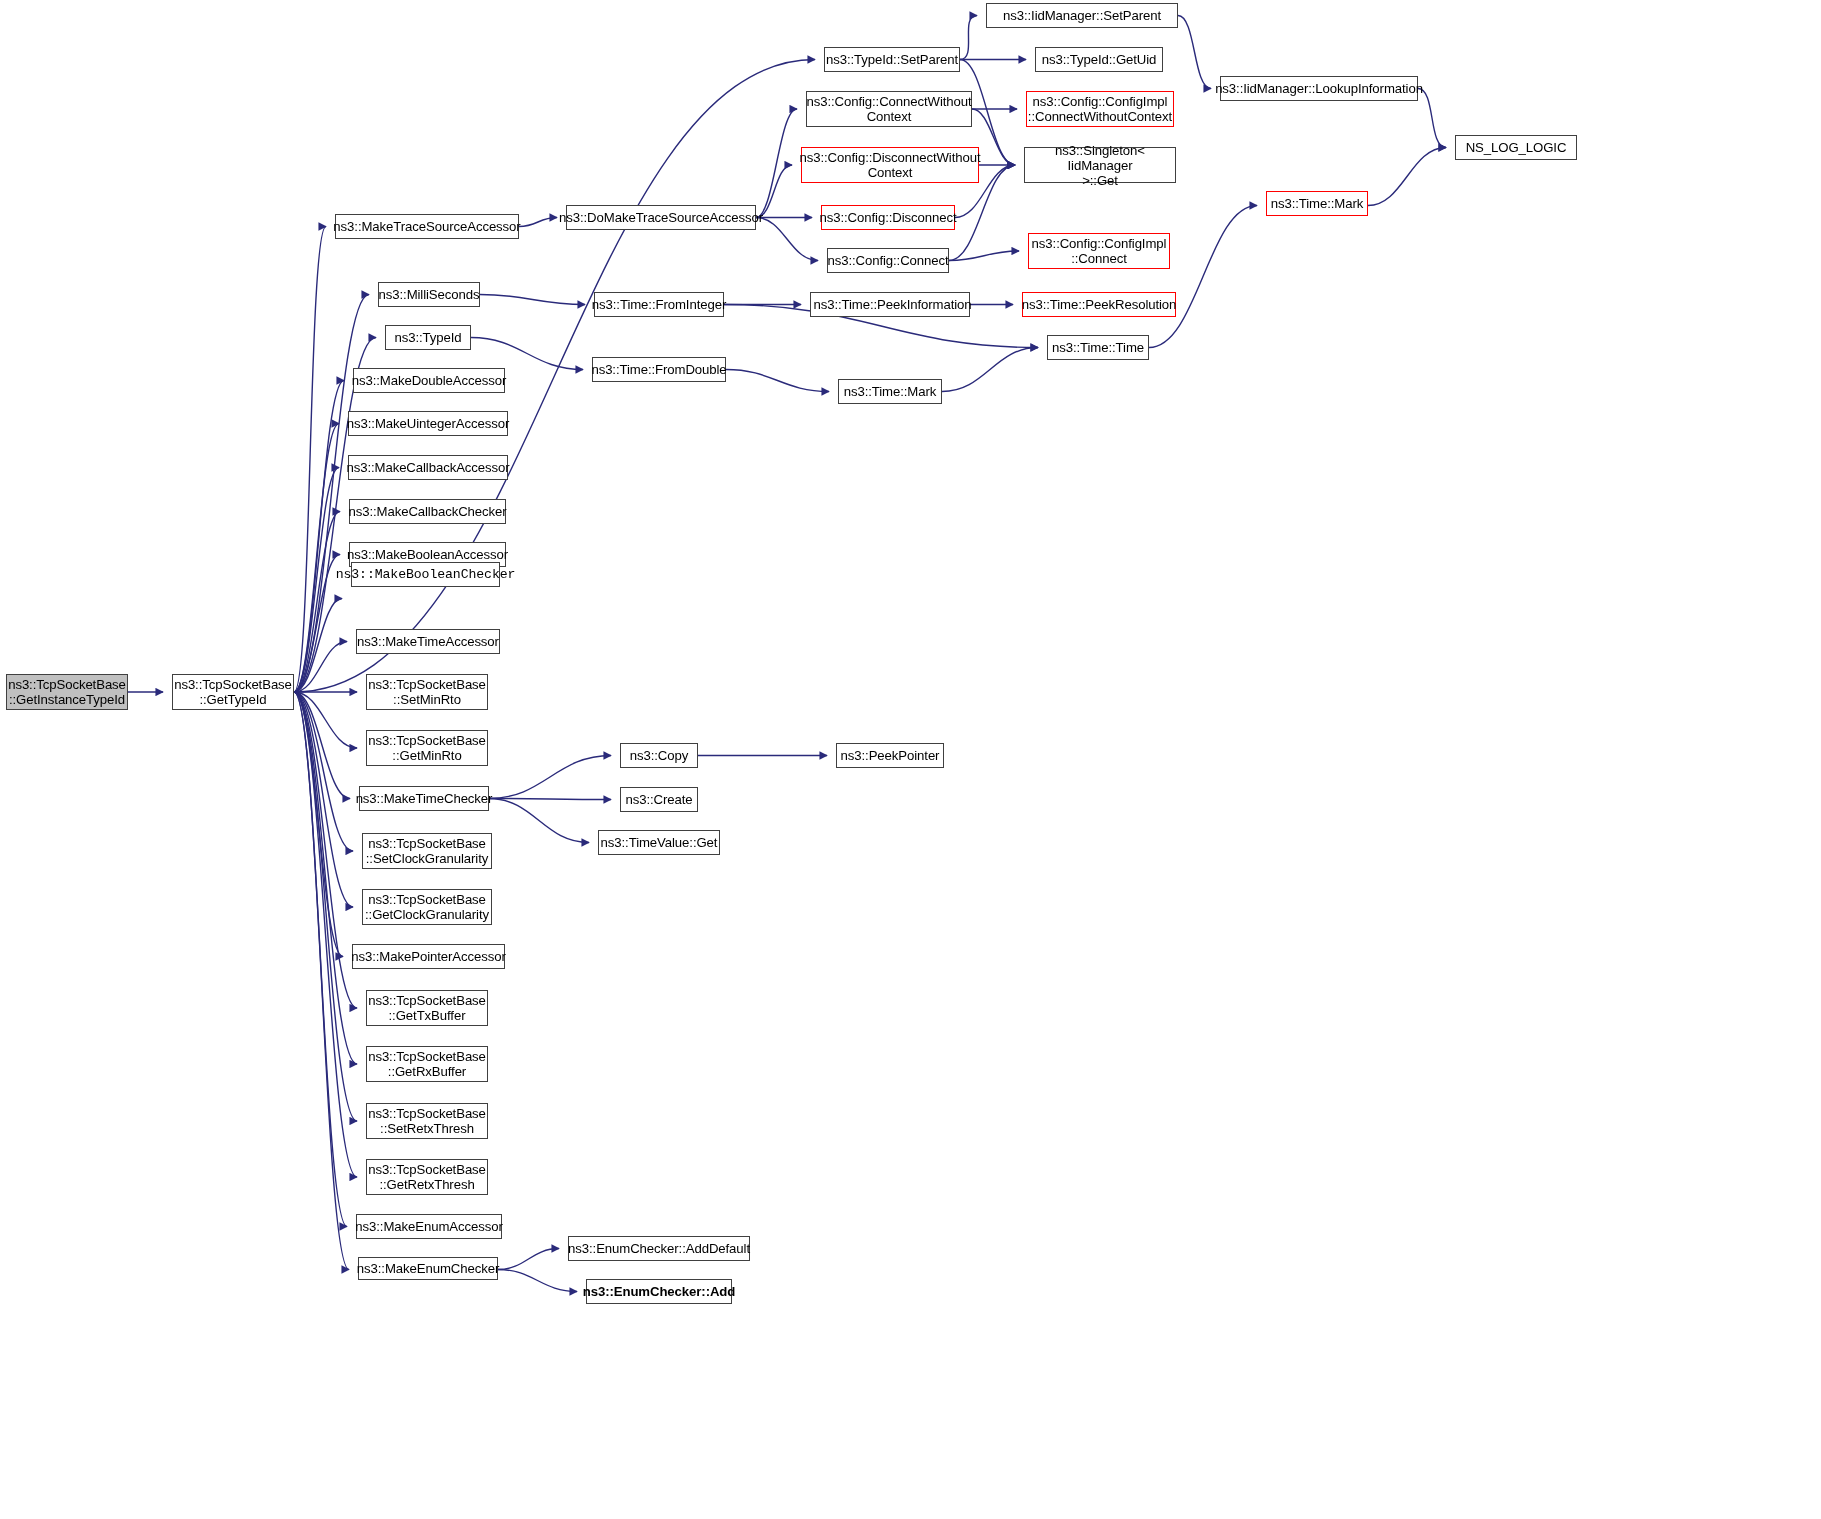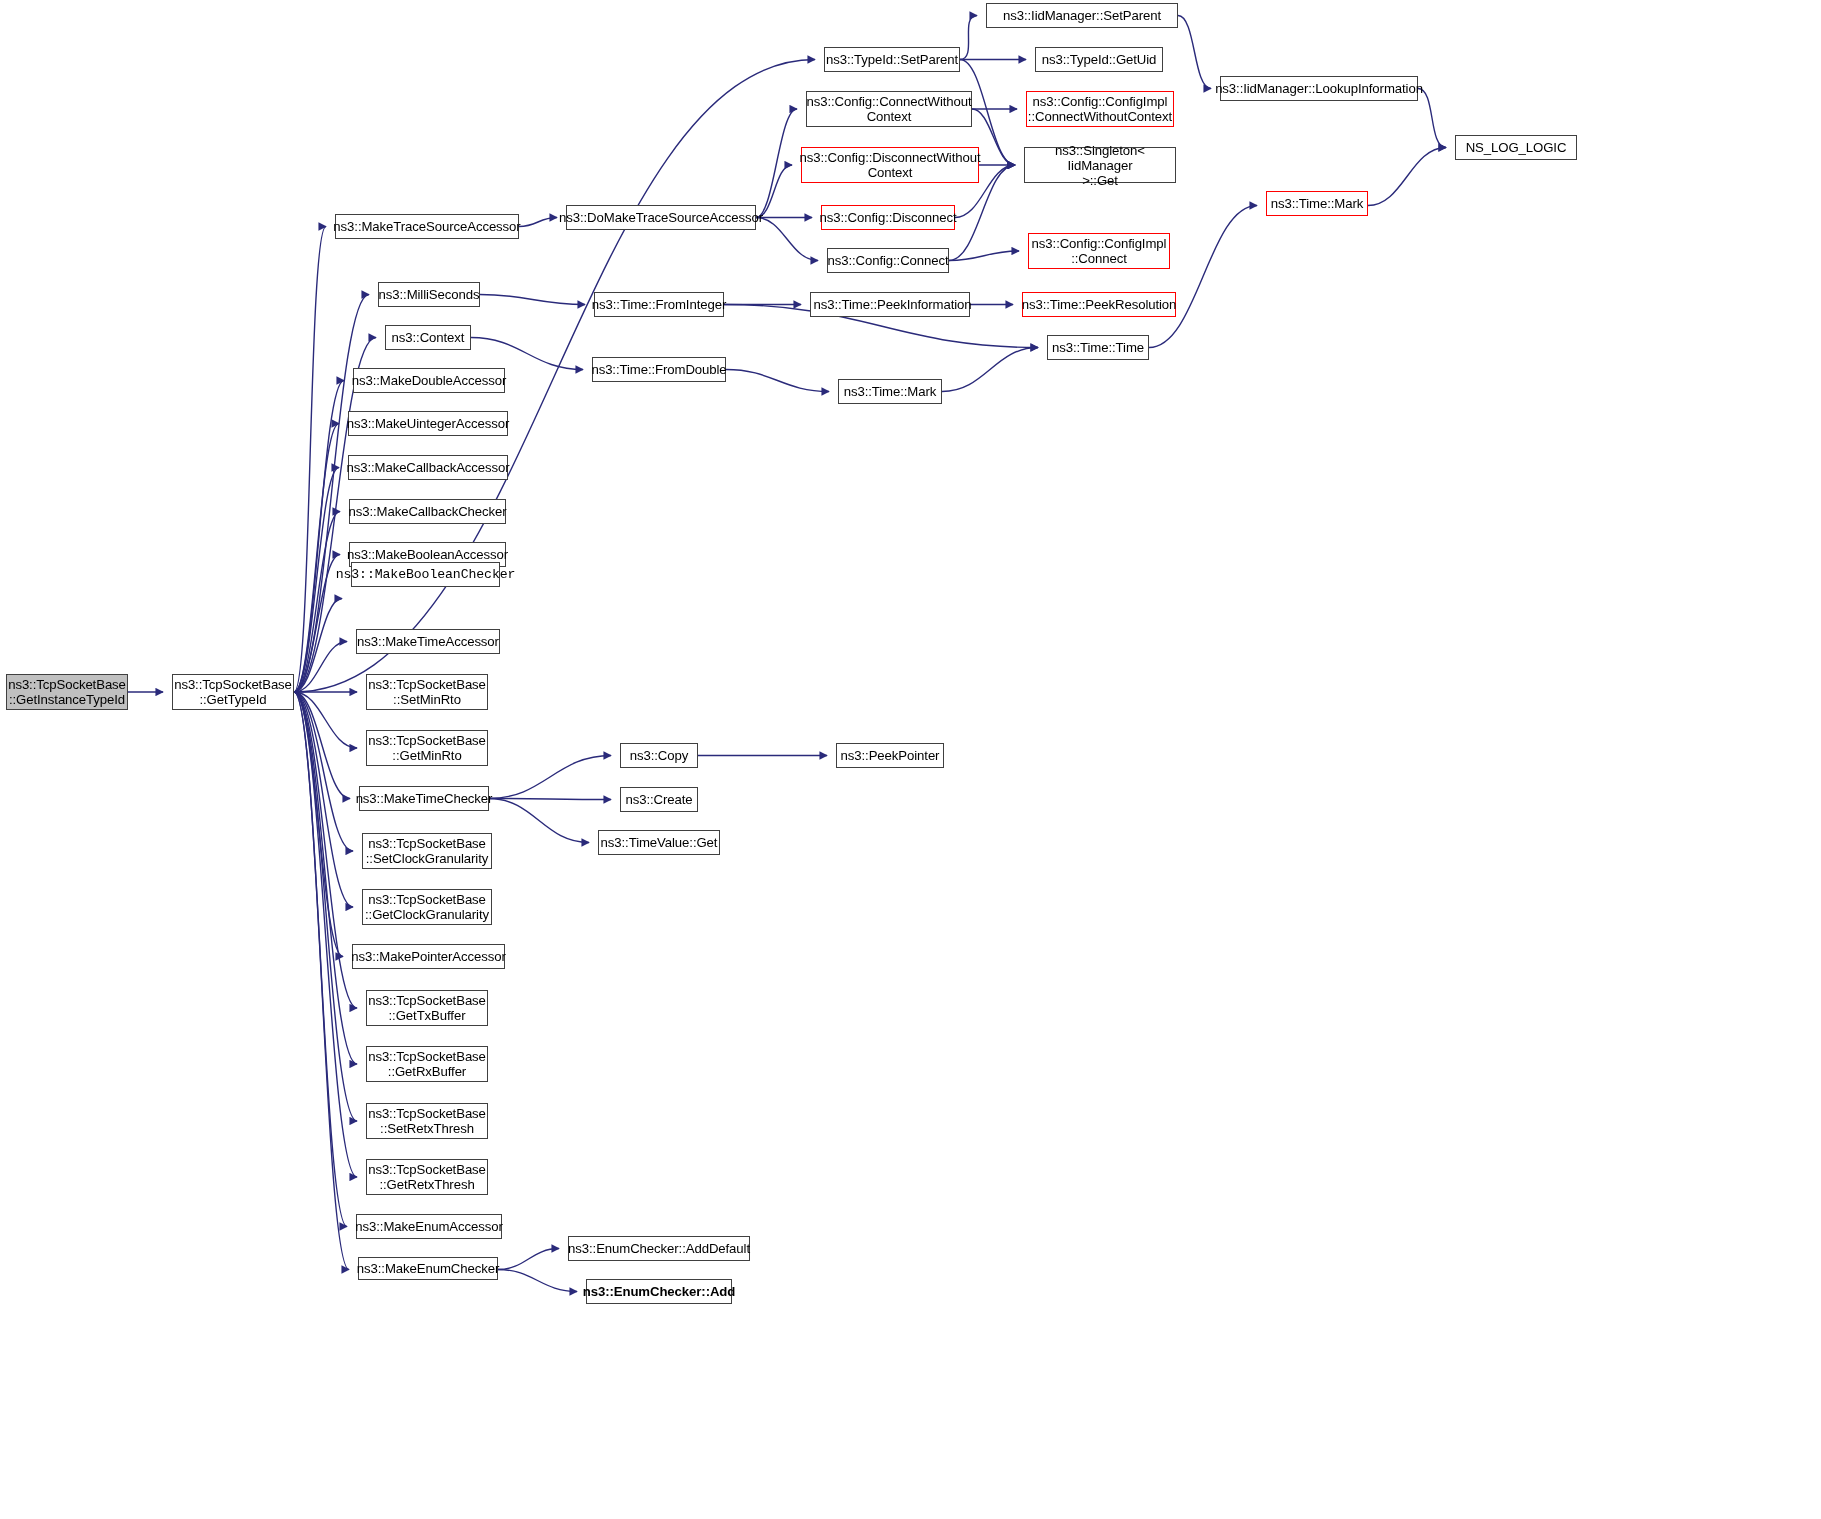--- a/index.html
+++ b/index.html
@@ -117,21 +117,21 @@
         <path d="M 1149 347.5 C 1197.6 347.5, 1208.4 205.5, 1257 205.5" fill="none" stroke="#2a2a7a" stroke-width="1.4" marker-end="url(#arrow)"></path>
       </g>
   </svg>
   <div id="nodes-g">
       <div class="node root" style="left: 6px; top: 674px; width: 122px; height: 36px;">ns3::TcpSocketBase
 ::GetInstanceTypeId</div>
       <div class="node" style="left: 172px; top: 674px; width: 122px; height: 36px;">ns3::TcpSocketBase
 ::GetTypeId</div>
       <div class="node" style="left: 335px; top: 214px; width: 184px; height: 25px;">ns3::MakeTraceSourceAccessor</div>
       <div class="node" style="left: 378px; top: 282px; width: 102px; height: 25px;">ns3::MilliSeconds</div>
-      <div class="node" style="left: 385px; top: 325px; width: 86px; height: 25px;">ns3::Context</div>
+      <div class="node" style="left: 385px; top: 325px; width: 86px; height: 25px;">ns3::TypeId</div>
       <div class="node" style="left: 353px; top: 368px; width: 152px; height: 25px;">ns3::MakeDoubleAccessor</div>
       <div class="node" style="left: 348px; top: 411px; width: 160px; height: 25px;">ns3::MakeUintegerAccessor</div>
       <div class="node" style="left: 348px; top: 455px; width: 160px; height: 25px;">ns3::MakeCallbackAccessor</div>
       <div class="node" style="left: 349px; top: 499px; width: 157px; height: 25px;">ns3::MakeCallbackChecker</div>
       <div class="node" style="left: 349px; top: 542px; width: 157px; height: 25px;">ns3::MakeBooleanAccessor</div>
       <div class="node" style="left: 351px; top: 562px; width: 149px; height: 25px; font-family: Liberation Mono, monospace;">ns3::MakeBooleanChecker</div>
       <div class="node" style="left: 356px; top: 629px; width: 144px; height: 25px;">ns3::MakeTimeAccessor</div>
       <div class="node" style="left: 366px; top: 674px; width: 122px; height: 36px;">ns3::TcpSocketBase
 ::SetMinRto</div>
       <div class="node" style="left: 366px; top: 730px; width: 122px; height: 36px;">ns3::TcpSocketBase

